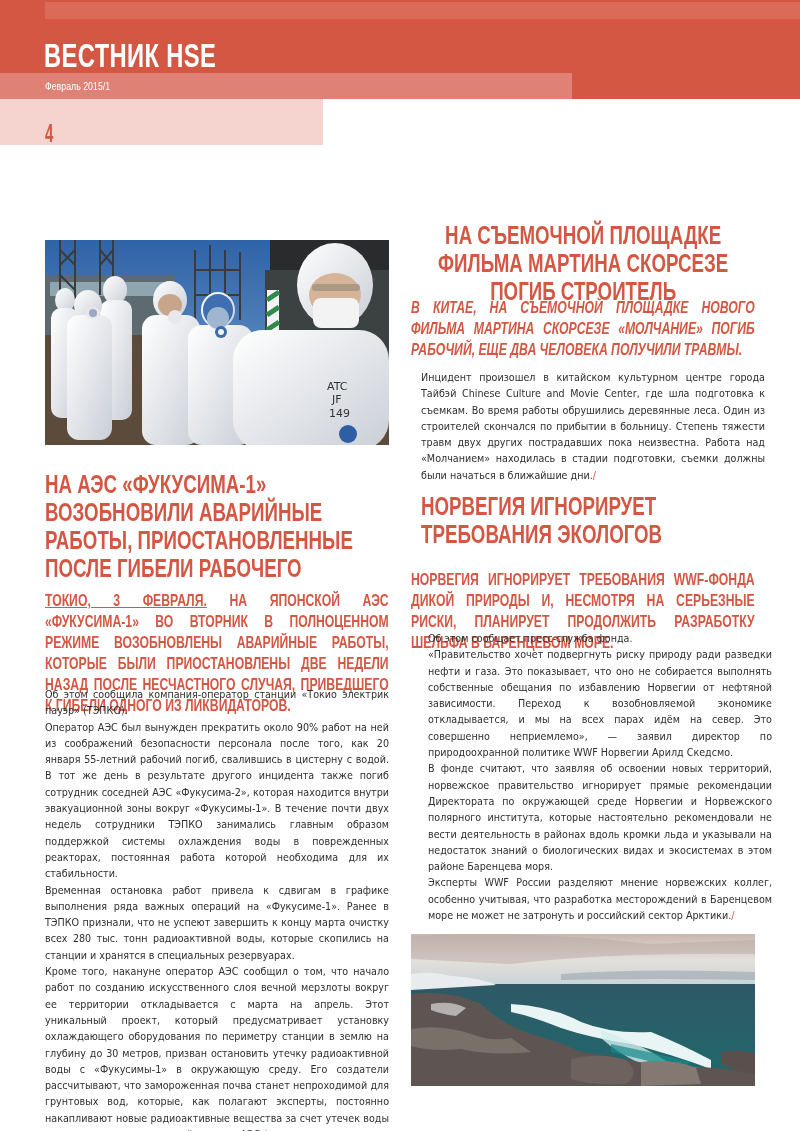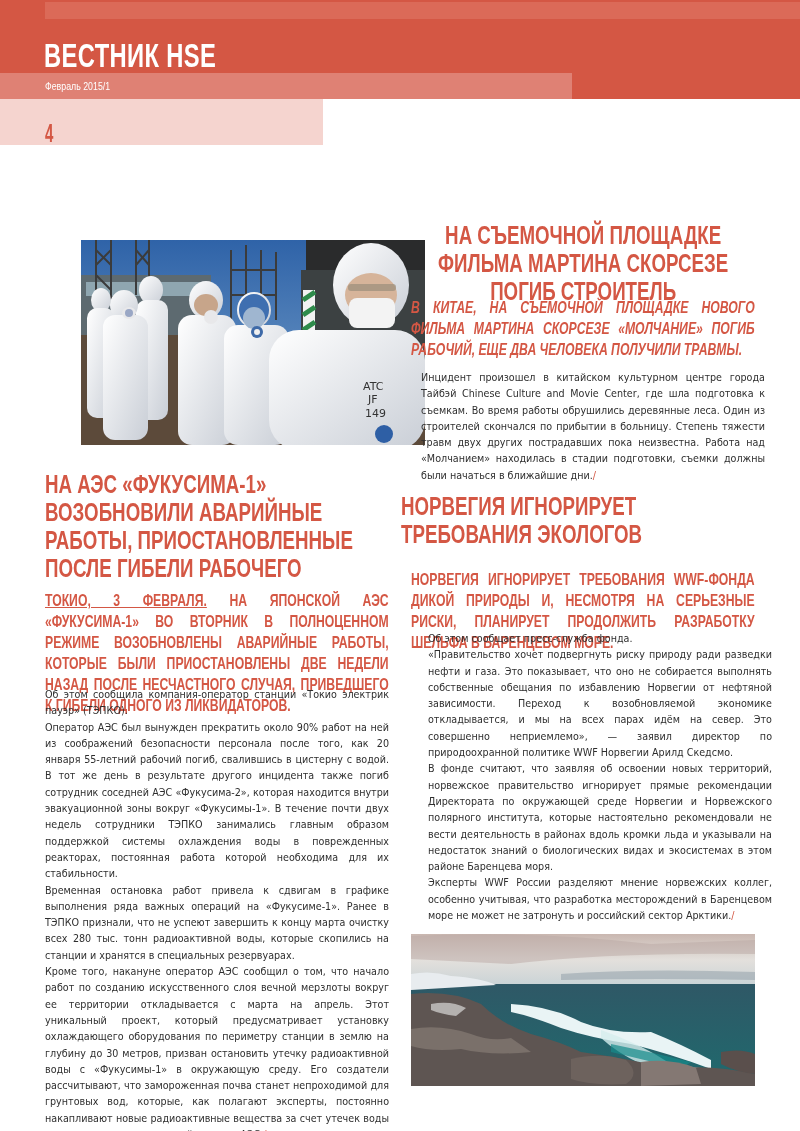--- a/index.html
+++ b/index.html
@@ -23,21 +23,21 @@
     transform: scaleX(0.8); transform-origin: left top;
   }
   .page-num {
     position: absolute; left: 45px; top: 120px;
     font-family: "Liberation Sans", sans-serif; font-weight: bold;
     font-size: 25px; line-height: 26px; color: #d45744;
     transform: scaleX(0.6); transform-origin: left top;
   }
 
   
-  .col { position: absolute; margin-left: 36px; }
+  .col { position: absolute; }
   .col-left { left: 45px; top: 240px; width: 344px; }
 
   .headline {
     font-family: "Liberation Sans", sans-serif; font-weight: bold;
     color: #d45744; font-size: 26px; line-height: 28px;
     transform: scaleX(0.72); transform-origin: left top;
     width: 139%;
     text-transform: uppercase;
   }
   .lead {
@@ -62,21 +62,21 @@
 
   
   .l-headline-wrap { position: absolute; left: 45px; top: 470px; width: 344px; height: 112px; }
   .l-lead-wrap { position: absolute; left: 45px; top: 590px; width: 344px; height: 110px; }
   .l-body-wrap { position: absolute; left: 45px; top: 686px; width: 344px; }
 
   
   .r-headline1-wrap { position: absolute; left: 411px; top: 221px; width: 344px; height: 60px; text-align: center; }
   .r-lead1-wrap { position: absolute; left: 411px; top: 297px; width: 344px; height: 66px; font-style: italic; }
   .r-body1-wrap { position: absolute; left: 421px; top: 369px; width: 344px; }
-  .r-headline2-wrap { position: absolute; left: 401px; top: 492px; width: 344px; height: 60px; }
+  .r-headline2-wrap { position: absolute; left: 421px; top: 492px; width: 344px; height: 60px; }
   .r-lead2-wrap { position: absolute; left: 411px; top: 556px; width: 344px; height: 66px; margin-top: 13px; }
   .r-body2-wrap { position: absolute; left: 428px; top: 630px; width: 344px; }
 </style>
 </head>
 <body>
 
 <div class="hdr-main"></div>
 <div class="hdr-top-strip"></div>
 <div class="hdr-sub-band"></div>
 <div class="hdr-pink"></div>

